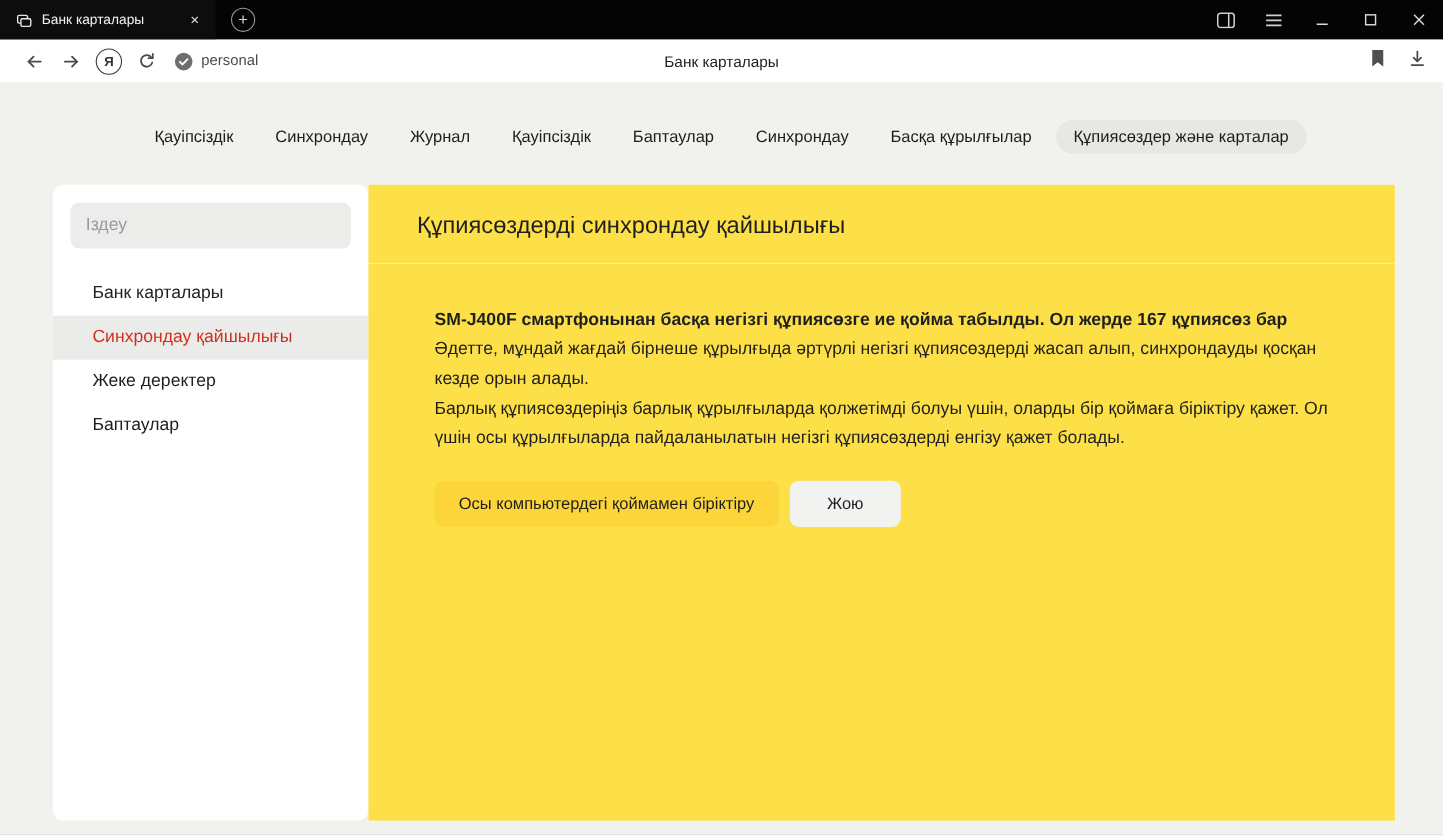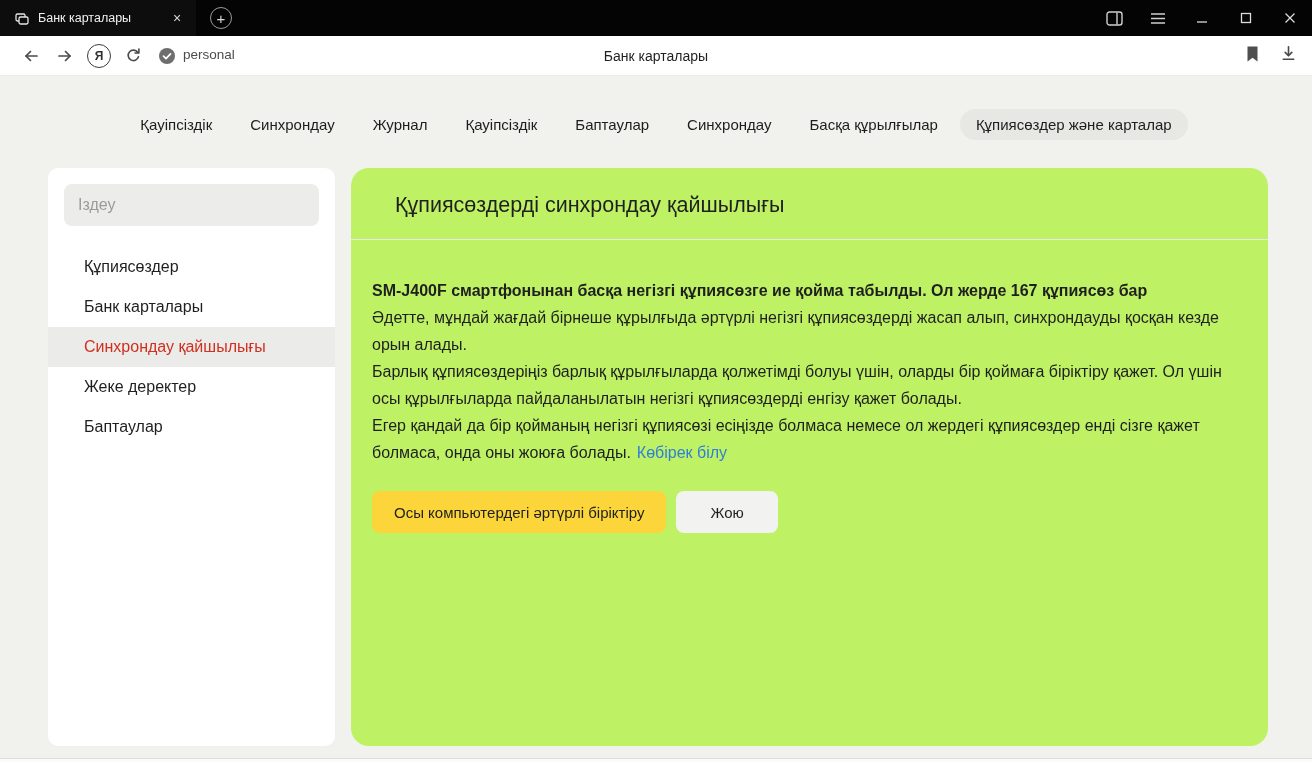--- a/index.html
+++ b/index.html
@@ -33,35 +33,35 @@
                    pointer-events:none; }
   .toolbar-right { margin-left:auto; display:flex; align-items:center; gap:18px; z-index:1; }
 
   
   .page { height:686px; padding-top:33px; }
   .nav-tabs { display:flex; justify-content:center; align-items:center; gap:6px; }
   .nav-tab { font-size:15px; color:#1d1d1d; padding:7px 16px; border-radius:18px; white-space:nowrap;
              cursor:default; }
   .nav-tab.active { background:#e7e7e4; }
 
-  .content { display:flex; gap:16px; margin:28px 44px 0 48px; height:578px; }
+  .content { display:flex; gap:0; margin:28px 44px 0 48px; height:578px; }
 
   .sidebar { width:287px; background:#ffffff; border-radius:10px; padding-top:16px; flex:0 0 287px; }
   .search-box { display:block; width:255px; margin:0 16px; height:42px; background:#ececea; border:none;
                 border-radius:8px; padding:0 14px; font-size:16px; color:#1f1f1f;
                 font-family:"Liberation Sans", sans-serif; }
   .search-box::placeholder { color:#9b9b9b; }
   .side-list { margin-top:21px; }
   .side-item { padding:9px 18px 9px 36px; font-size:16px; line-height:22px; color:#1f1f1f; cursor:default; }
   .side-item.selected { background:#ebebe9; color:#d12f1f; }
 
-  .panel { flex:1; background:#bef264; border-radius:18px; overflow:hidden; }
+  .panel { flex:1; background:#fde047; border-radius:0; overflow:hidden; }
   .panel-title { font-size:21.5px; font-weight:400; color:#1f1f1f; padding:25px 44px 21px; }
   .panel-divider { height:1px; background:#e8e8e8; margin:0; border:none; }
-  .panel-body { padding:37px 21px 0; }
+  .panel-body { padding:37px 60px 0; }
   .conflict-heading { font-size:17px; font-weight:700; line-height:28px; color:#1f1f1f; margin:0 0 9px; }
   .panel-body p { margin:0; font-size:16px; line-height:27px; color:#1f1f1f; }
   .learn-more { color:#2f7fd6; text-decoration:none; margin-left:6px; cursor:pointer; }
   .button-row { display:flex; gap:10px; margin-top:25px; }
   .btn { height:42px; border:none; border-radius:8px; font-size:15px; color:#1f1f1f;
          font-family:"Liberation Sans", sans-serif; cursor:default; }
   .btn-yellow { background:#fcd53a; padding:0 22px; }
   .btn-gray { background:#f2f2f0; padding:0 34px; }
 
   .bottom-edge { position:fixed; left:0; right:0; bottom:0; height:4px; background:#fbfbfb;
@@ -170,38 +170,36 @@
     <span class="nav-tab">Синхрондау</span>
     <span class="nav-tab">Басқа құрылғылар</span>
     <span class="nav-tab active">Құпиясөздер және карталар</span>
   </nav>
 
   <div class="content">
 
     <aside class="sidebar">
       <input class="search-box" type="text" placeholder="Іздеу" style="">
       <div class="side-list">
-        <div class="side-item">Құпиясөздер</div>
         <div class="side-item">Банк карталары</div>
         <div class="side-item selected">Синхрондау қайшылығы</div>
         <div class="side-item">Жеке деректер</div>
         <div class="side-item">Баптаулар</div>
       </div>
     </aside>
 
     <section class="panel">
       <div class="panel-title">Құпиясөздерді синхрондау қайшылығы</div>
       <hr class="panel-divider">
       <div class="panel-body">
         <p class="conflict-heading">SM-J400F смартфонынан басқа негізгі құпиясөзге ие қойма табылды. Ол жерде 167 құпиясөз бар</p>
         <p>Әдетте, мұндай жағдай бірнеше құрылғыда әртүрлі негізгі құпиясөздерді жасап алып, синхрондауды қосқан кезде орын алады.</p>
         <p>Барлық құпиясөздеріңіз барлық құрылғыларда қолжетімді болуы үшін, оларды бір қоймаға біріктіру қажет. Ол үшін осы құрылғыларда пайдаланылатын негізгі құпиясөздерді енгізу қажет болады.</p>
-        <p><span>Егер қандай да бір қойманың негізгі құпиясөзі есіңізде болмаса немесе ол жердегі құпиясөздер енді сізге қажет болмаса, онда оны жоюға болады.</span><a class="learn-more">Көбірек білу</a></p>
         <div class="button-row">
-          <button class="btn btn-yellow">Осы компьютердегі әртүрлі біріктіру</button>
+          <button class="btn btn-yellow">Осы компьютердегі қоймамен біріктіру</button>
           <button class="btn btn-gray">Жою</button>
         </div>
       </div>
     </section>
 
   </div>
 </div>
 
 <div class="bottom-edge"></div>
 

